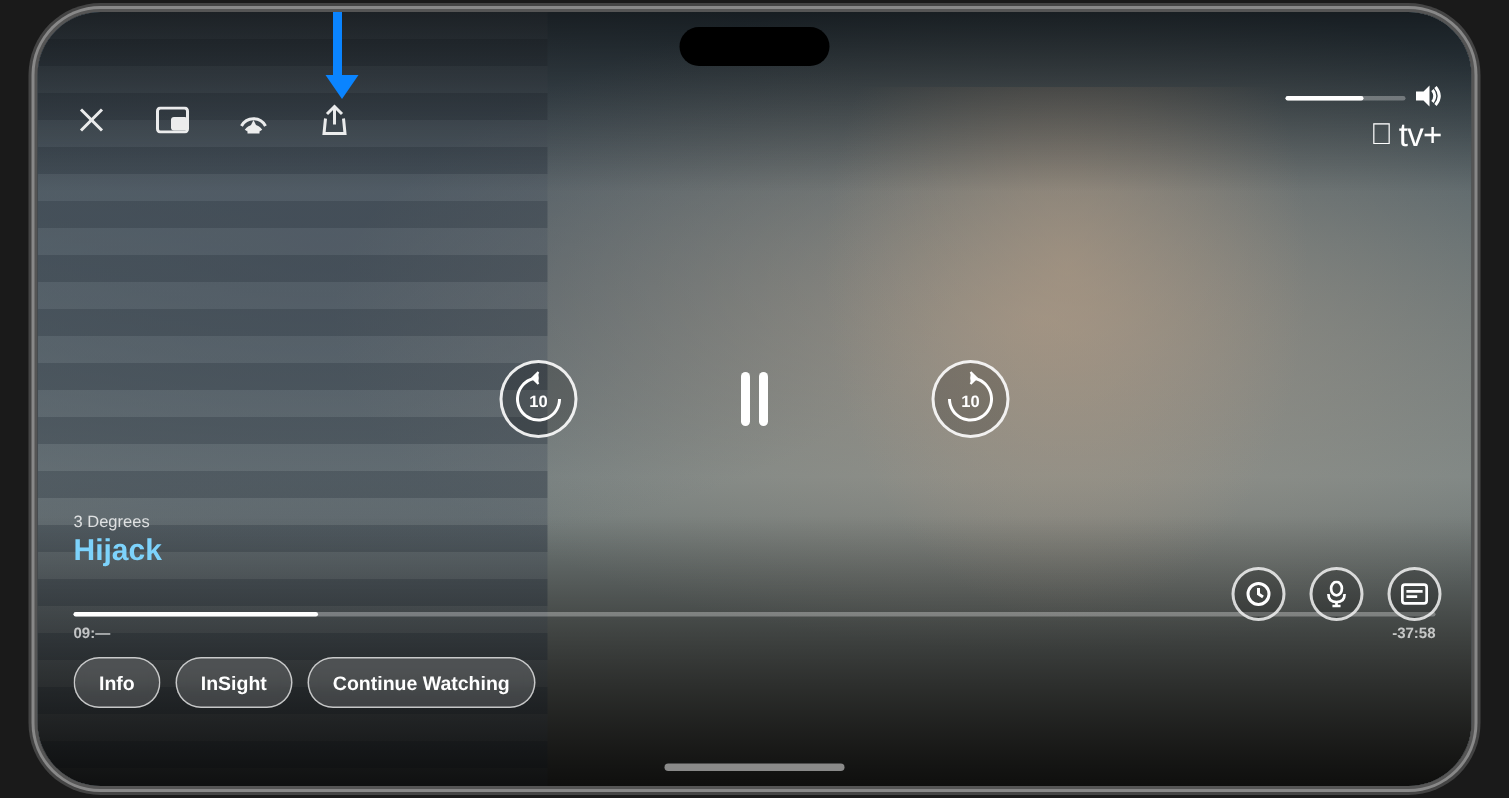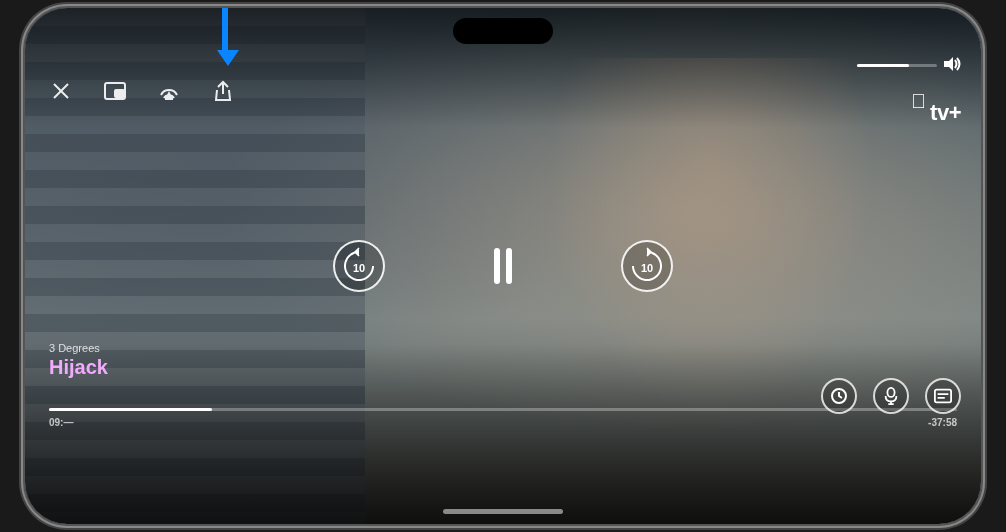--- a/index.html
+++ b/index.html
@@ -306,21 +306,21 @@
     }
 
     .show-subtitle {
       color: rgba(255,255,255,0.8);
       font-size: 11px;
       font-weight: 400;
       margin-bottom: 2px;
     }
 
     .show-title {
-      color: #f0abfc;
+      color: #7dd3fc;
       font-size: 20px;
       font-weight: 700;
     }
 
     
     .progress-area {
       position: absolute;
       bottom: 96px;
       left: 0; right: 0;
       padding: 0 24px;
@@ -495,21 +495,21 @@
           <div class="volume-icon">
             <svg width="18" height="16" viewBox="0 0 18 16" stroke="white" stroke-width="1.8" fill="none">
               <polygon points="1,5 6,5 10,1 10,15 6,11 1,11" fill="white" stroke="none"></polygon>
               <path d="M12,4 Q15,8 12,12" stroke="white"></path>
               <path d="M14,2 Q19,8 14,14" stroke="white"></path>
             </svg>
           </div>
         </div>
         <div class="appletv-logo">
           <span class="apple-icon" style="font-size: 20px; color: white;"></span>
-          <span class="tv-plus-text" style="font-size:22px;font-weight:700;color:white;letter-spacing:-0.5px;margin-top:23px;">tv+</span>
+          <span class="tv-plus-text" style="font-size:22px;font-weight:400;color:white;letter-spacing:-0.5px;">tv+</span>
         </div>
       </div>
     </div>
 
     <div class="center-controls">
 
       <div class="circle-btn">
         <svg width="44" height="44" viewBox="0 0 44 44" stroke="white" stroke-width="2" fill="none">
           <path d="M22 8 A14 14 0 1 0 36 22" stroke-dasharray="3,0"></path>
           <polyline points="22,4 18,8 22,12" fill="white" stroke="white" stroke-width="1.5"></polyline>
@@ -563,16 +563,21 @@
       </div>
       <div class="right-btn">
         <svg width="18" height="16" viewBox="0 0 20 16" stroke="white" stroke-width="1.8" fill="none">
           <rect x="1" y="1" width="18" height="14" rx="2"></rect>
           <line x1="4" y1="6" x2="16" y2="6"></line>
           <line x1="4" y1="10" x2="12" y2="10"></line>
         </svg>
       </div>
     </div>
 
+    <div class="bottom-pills">
+      <button class="pill-btn">Info</button>
+      <button class="pill-btn">InSight</button>
+      <button class="pill-btn">Continue Watching</button>
+    </div>
 
     <div class="home-indicator"></div>
   </div>
 </div>
 
 </body></html>

